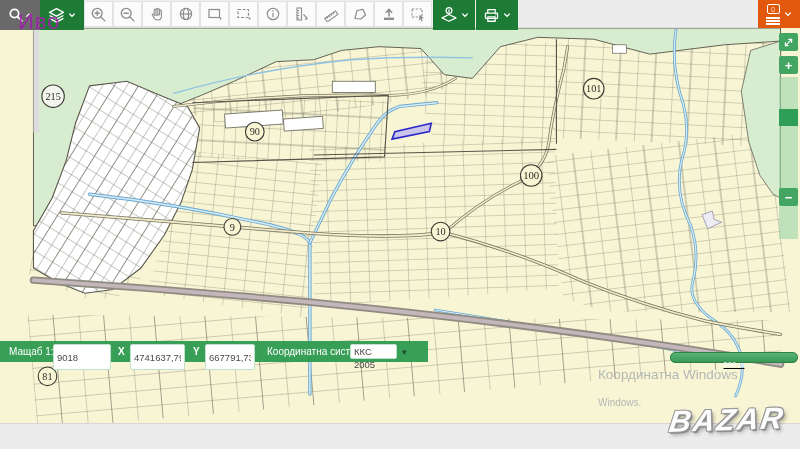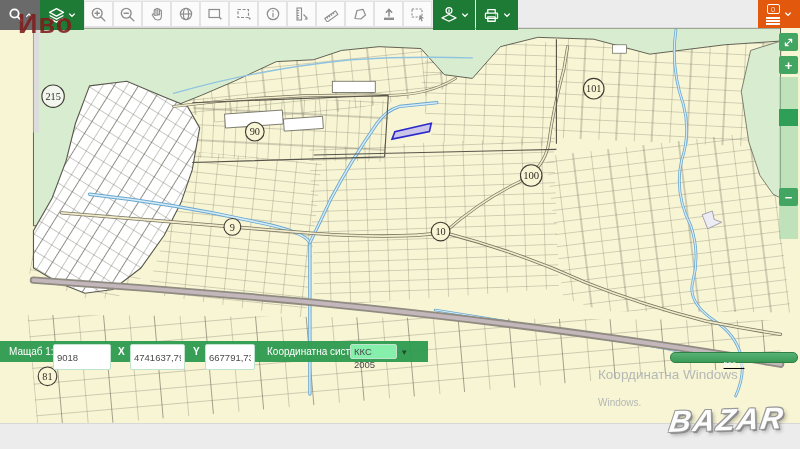--- a/index.html
+++ b/index.html
@@ -14,30 +14,30 @@
   .tb-green.w42 { width:42px; margin-left:1px; }
   .tbtn { width:29px; height:26px; margin-top:1px; background:#fbfbfb; border:1px solid #e3e3e3; display:flex; align-items:center; justify-content:center; cursor:pointer; }
   .tb-fill { flex:1; background:#ececec; }
   .tb-orange { width:42px; height:28px; background:#e2590e; display:flex; align-items:center; justify-content:center; gap:4px; cursor:pointer; }
   .badge-box { display:flex; flex-direction:column; align-items:center; }
   .badge { min-width:13px; height:10px; border:1px solid #ffffff; border-radius:2px; color:#ffd9c2; font-size:7.5px; line-height:9px; text-align:center; padding:0 1px; }
   .badge-lines { width:14px; margin-top:2px; }
   .badge-lines i { display:block; height:1.5px; background:#ffffff; margin-top:1.5px; }
 
   
-  #user-mark { position:absolute; left:18px; top:9px; z-index:40; font-size:27px; font-weight:bold; color:#7f1d1d; opacity:.88; letter-spacing:1px; pointer-events:none; }
+  #user-mark { position:absolute; left:18px; top:9px; z-index:40; font-size:22px; font-weight:normal; color:#a21caf; opacity:.88; letter-spacing:1px; pointer-events:none; }
 
   
   #map { position:absolute; left:7px; top:28px; width:800px; height:395px; z-index:1; }
 
   
   #statusbar { position:absolute; left:0; top:341px; width:428px; height:21px; background:rgba(45,154,79,.95); z-index:20; }
   #statusbar .lbl { position:absolute; top:5px; color:#ffffff; font-size:10px; white-space:nowrap; }
   #statusbar input { position:absolute; top:3px; height:15px; border:1px solid #bfe3cc; border-radius:2px; background:#ffffff; color:#4a4a4a; font-size:9.5px; padding:12px 3px; font-family:"Liberation Sans",sans-serif; }
-  .crs-select { position:absolute; top:3px; left:350px; width:47px; height:15px; background:#86efac; border:1px solid #bfe3cc; border-radius:2px; color:#4a4a4a; font-size:9.5px; line-height:13px; padding:0 3px; cursor:pointer; }
+  .crs-select { position:absolute; top:3px; left:350px; width:47px; height:15px; background:#ffffff; border:1px solid #bfe3cc; border-radius:2px; color:#4a4a4a; font-size:9.5px; line-height:13px; padding:0 3px; cursor:pointer; }
   .crs-caret { position:absolute; left:402px; top:6px; color:#1d4d2d; font-size:9px; }
 
   
   #scalebar { position:absolute; left:670px; top:352px; width:128px; height:11px; border-radius:5px; background:linear-gradient(#58b274,#3a9a55); border:1px solid #2d7f45; z-index:15; text-align:center;text-decoration:underline; }
   #scalebar span { color:#fff; font-size:7.5px; line-height:9px; }
 
   
   #zoomctl { position:absolute; left:779px; top:33px; width:19px; z-index:25; }
   .zc-btn { width:19px; height:18px; background:#43a562; border-radius:2px; margin-bottom:5px; display:flex; align-items:center; justify-content:center; color:#fff; font-size:13px; font-weight:bold; cursor:pointer; }
   .zc-track { position:absolute; left:0; top:44px; width:19px; height:162px; background:rgba(146,209,166,.55); z-index:-1; }

